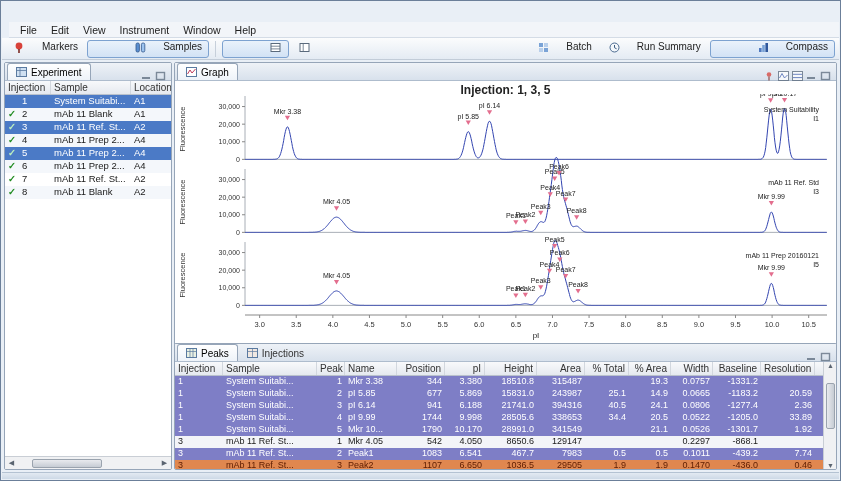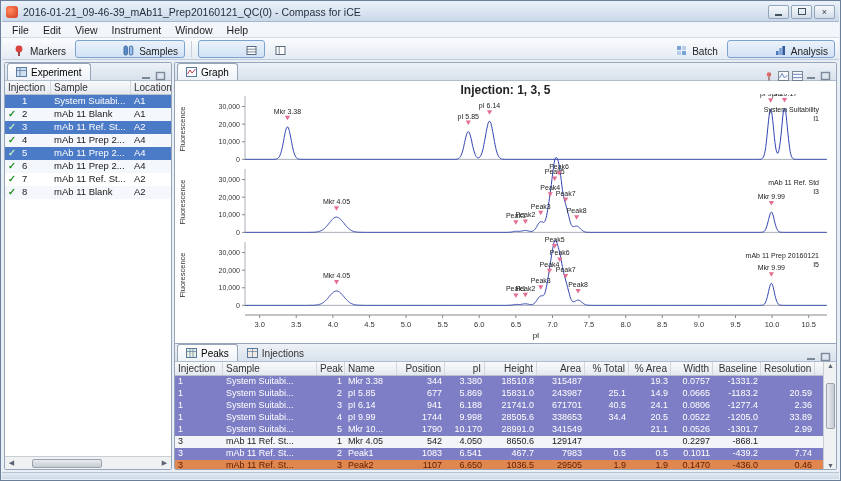--- a/index.html
+++ b/index.html
@@ -13,30 +13,30 @@
   .app-icon{ width:12px; height:12px; border-radius:3px;
     background:radial-gradient(circle at 35% 35%, #ff8a5c, #d33a1e); margin-right:5px; flex:none;}
   .title-text{ font-size:10.5px; color:#1e2b3a; white-space:nowrap; overflow:hidden; flex:1;}
   .win-controls{ display:flex; gap:2px; }
   .win-btn{ width:21px; height:14px; border:1px solid #92a4ba; border-radius:2px;
     background:linear-gradient(#f6f9fc,#d3dde9); display:flex; align-items:center; justify-content:center;
     font-size:9px; color:#33424f; cursor:default;}
   .glyph-min{ width:7px; height:2px; background:#44525f; margin-top:6px;}
   .glyph-max{ width:8px; height:7px; border:1px solid #44525f;}
   
-  .menubar{ position:absolute; top:21px; left:0; right:1px; height:16px; background:#f2f5f9;
+  .menubar{ position:absolute; top:21px; left:8px; right:1px; height:16px; background:#f2f5f9;
     border-bottom:1px solid #d4dce6; display:flex; align-items:center; padding:0 4px; }
   .menu-item{ font-size:10.5px; color:#222; padding:1px 7px; }
   
   .toolbar{ position:absolute; top:37px; left:1px; right:1px; height:22px;
     background:linear-gradient(#fbfcfd,#e4ebf3); border-bottom:1px solid #c2ccd8;
     display:flex; align-items:center; padding:0 4px; }
   .tb-group{ display:flex; align-items:center; gap:2px; }
   .tb-spring{ flex:1; }
-  .tb-btn{ display:flex; align-items:flex-end; gap:4px; height:18px; padding:0 6px;
+  .tb-btn{ display:flex; align-items:flex-start; gap:16px; height:18px; padding:0 6px;
     border:1px solid transparent; border-radius:3px; font-size:10px; color:#222; cursor:default;}
   .tb-btn.pressed{ background:linear-gradient(#eaf2fb,#d2e2f5); border-color:#7da2d0;padding-left:46px; }
   .tb-sep{ width:1px; height:16px; background:#c6cfda; margin:0 4px; }
   .mini-ico{ width:13px; height:13px; display:inline-block; flex:none; }
   
   .content{ position:absolute; top:59px; left:1px; right:1px; bottom:8px; }
   .panel{ border:1px solid #96a5b8; background:#fff; position:absolute; overflow:hidden; border-radius:2px;}
   .left-panel{ left:2px; top:2px; bottom:2px; width:168px; }
   .graph-panel{ left:172px; top:2px; right:2px; height:296px; }
   .bottom-panel{ left:172px; top:283px; right:2px; bottom:2px; }
@@ -87,33 +87,20 @@
   .graph-title{ height:13px; text-align:center; font-size:12px; font-weight:bold; color:#222; padding-top:2px;}
   .statusbar{ position:absolute; bottom:1px; left:1px; right:1px; height:7px;
     background:linear-gradient(#e3eaf2,#cdd9e6); border-top:1px solid #b4c2d2; }
   svg text{ font-family:"Liberation Sans", sans-serif; }
 </style>
 </head>
 <body>
 
 <div class="window">
 
-  <div class="titlebar">
-    <span class="app-icon"></span>
-    <span class="title-text">2016-01-21_09-46-39_mAb11_Prep20160121_QC(0) - Compass for iCE</span>
-    <span class="win-controls">
-      <span class="win-btn">
-          <span class="glyph-min"></span>
-        </span>
-      <span class="win-btn">
-          <span class="glyph-max"></span>
-        </span>
-      <span class="win-btn">×</span>
-    </span>
-  </div>
 
   <div class="menubar">
     <span class="menu-item">File</span>
     <span class="menu-item">Edit</span>
     <span class="menu-item">View</span>
     <span class="menu-item">Instrument</span>
     <span class="menu-item">Window</span>
     <span class="menu-item">Help</span>
   </div>
 
@@ -161,29 +148,38 @@
         <span class="mini-ico">
           <svg width="13" height="13">
               <rect x="2" y="2" width="4" height="4" fill="#7aa3d6"></rect>
               <rect x="7" y="2" width="4" height="4" fill="#b8cfeb"></rect>
               <rect x="2" y="7" width="4" height="4" fill="#b8cfeb"></rect>
               <rect x="7" y="7" width="4" height="4" fill="#7aa3d6"></rect>
             </svg>
         </span>
         <span>Batch</span>
       </span>
+      <span class="tb-btn">
+        <span class="mini-ico">
+          <svg width="13" height="13">
+              <circle cx="6.5" cy="6.5" r="4.5" fill="#f3f7fb" stroke="#4a6a90"></circle>
+              <path d="M6.5 4 V6.7 L8.6 7.8" stroke="#3a5a80" stroke-width="1" fill="none"></path>
+            </svg>
+        </span>
+        <span>Run Summary</span>
+      </span>
       <span class="tb-btn pressed">
         <span class="mini-ico">
           <svg width="13" height="13">
               <rect x="2" y="7" width="2.6" height="4" fill="#4f79c0"></rect>
               <rect x="5.2" y="4" width="2.6" height="7" fill="#7aa3d6"></rect>
               <rect x="8.4" y="2" width="2.6" height="9" fill="#30589c"></rect>
             </svg>
         </span>
-        <span>Analysis</span>
+        <span>Compass</span>
       </span>
     </div>
   </div>
 
   <div class="content">
 
     <div class="panel left-panel">
       <div class="tabrow">
         <span class="tab active">
           <span class="tab-ico">
@@ -530,21 +526,21 @@
             <span class="td pw12 num">20.59</span>
           </div>
           <div class="trow peak-row selected">
             <span class="td pw0">1</span>
             <span class="td pw1">System Suitabi...</span>
             <span class="td pw2 num">3</span>
             <span class="td pw3">pI 6.14</span>
             <span class="td pw4 num">941</span>
             <span class="td pw5 num">6.188</span>
             <span class="td pw6 num">21741.0</span>
-            <span class="td pw7 num">671701</span>
+            <span class="td pw7 num">394316</span>
             <span class="td pw8 num">40.5</span>
             <span class="td pw9 num">24.1</span>
             <span class="td pw10 num">0.0806</span>
             <span class="td pw11 num">-1277.4</span>
             <span class="td pw12 num">2.36</span>
           </div>
           <div class="trow peak-row selected">
             <span class="td pw0">1</span>
             <span class="td pw1">System Suitabi...</span>
             <span class="td pw2 num">4</span>
@@ -565,21 +561,21 @@
             <span class="td pw2 num">5</span>
             <span class="td pw3">Mkr 10...</span>
             <span class="td pw4 num">1790</span>
             <span class="td pw5 num">10.170</span>
             <span class="td pw6 num">28991.0</span>
             <span class="td pw7 num">341549</span>
             <span class="td pw8 num"></span>
             <span class="td pw9 num">21.1</span>
             <span class="td pw10 num">0.0526</span>
             <span class="td pw11 num">-1301.7</span>
-            <span class="td pw12 num">2.99</span>
+            <span class="td pw12 num">1.92</span>
           </div>
           <div class="trow peak-row normal">
             <span class="td pw0">3</span>
             <span class="td pw1">mAb 11 Ref. St...</span>
             <span class="td pw2 num">1</span>
             <span class="td pw3">Mkr 4.05</span>
             <span class="td pw4 num">542</span>
             <span class="td pw5 num">4.050</span>
             <span class="td pw6 num">8650.6</span>
             <span class="td pw7 num">129147</span>

